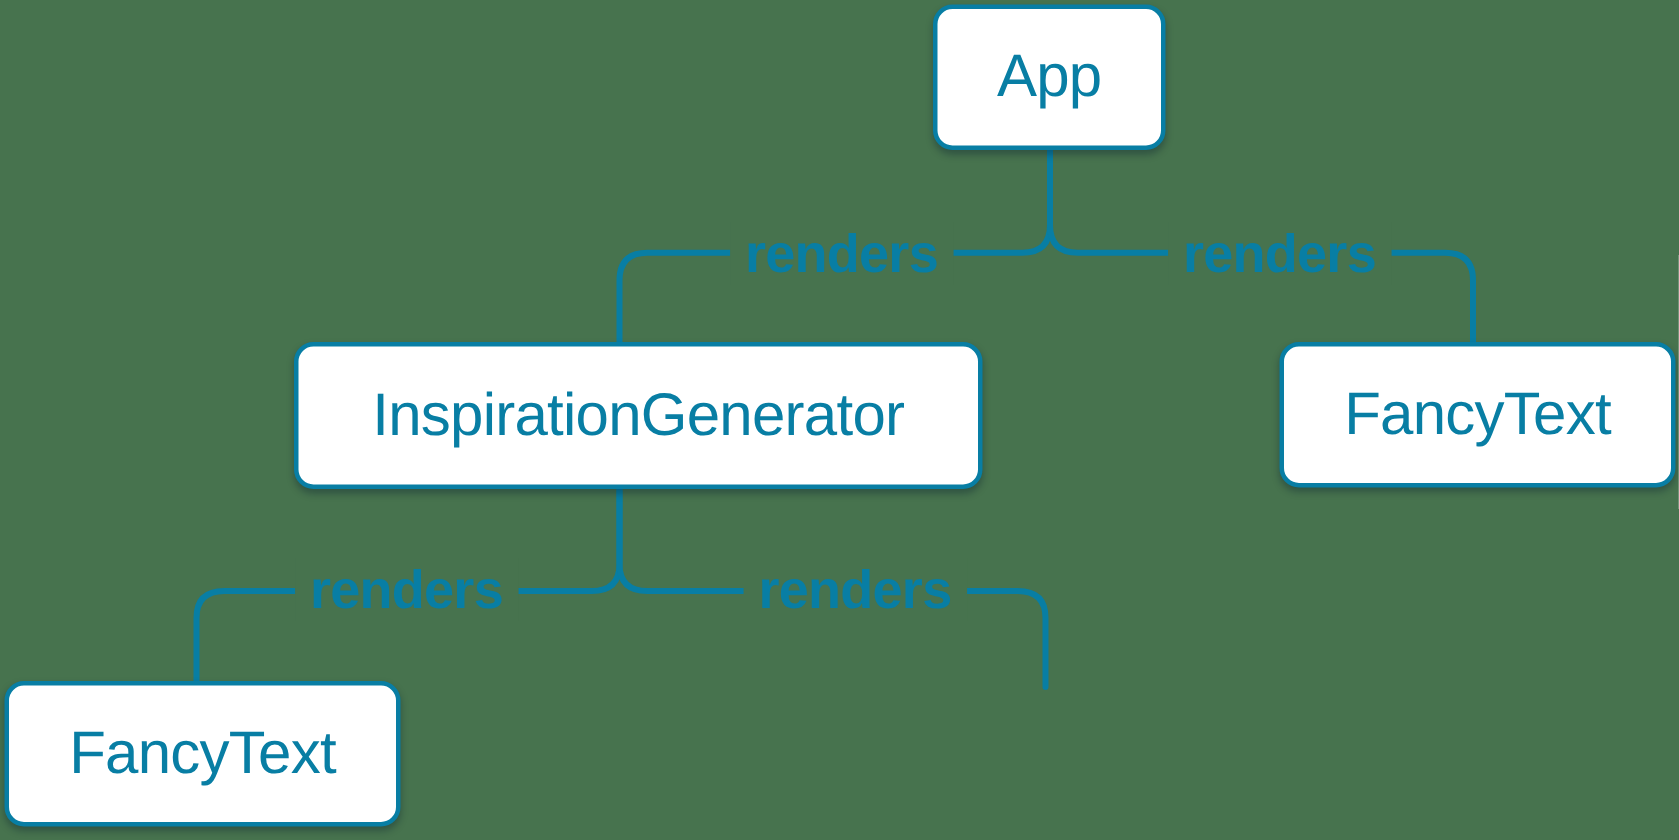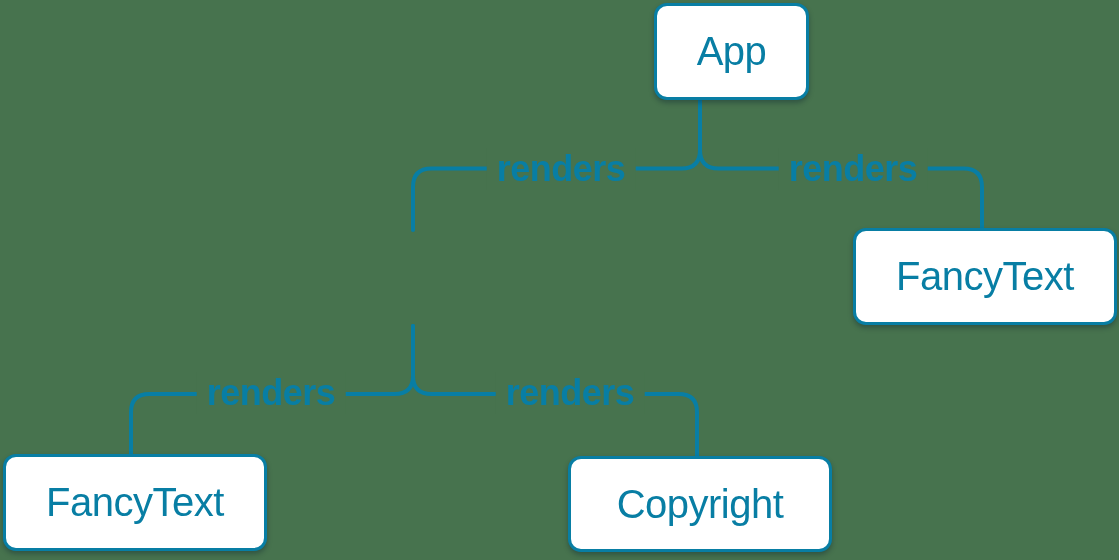--- a/index.html
+++ b/index.html
@@ -39,21 +39,21 @@
     color: var(--accent);
     display: flex;
     align-items: center;
     justify-content: center;
     font-size: 40px;
     font-weight: 500;
     letter-spacing: -0.5px;
     box-shadow: 0 3px 5px rgba(10, 30, 45, 0.35);
     white-space: nowrap;
   }
-  .node-app       { left: 654px; top:   3px; width: 155px; height: 97px; }
+  .node-app       { left: 622px; top:   3px; width: 155px; height: 97px; }
   .node-ig        { left: 196px; top: 228px; width: 459px; height: 98px; }
   .node-ft-top    { left: 853px; top: 228px; width: 264px; height: 97px; }
   .node-ft-bottom { left:   3px; top: 454px; width: 264px; height: 97px; }
   .node-copyright { left: 568px; top: 456px; width: 264px; height: 96px; }
 
   .edge-label {
     position: absolute;
     transform: translate(-50%, -50%);
     background: var(--bg);
     color: var(--accent);
@@ -77,31 +77,31 @@
     <path d="M 700 101 V 150 Q 700 168.5 681.5 168.5 H 431.5 Q 413 168.5 413 187 V 230"></path>
     <path d="M 700 101 V 150 Q 700 168.5 718.5 168.5 H 963.5 Q 982 168.5 982 187 V 230"></path>
     <path d="M 413 326 V 376 Q 413 394 394.5 394 H 149.5 Q 131 394 131 412 V 456"></path>
     <path d="M 413 326 V 376 Q 413 394 431.5 394 H 678.5 Q 697 394 697 412 V 458"></path>
   </svg>
 
   <div class="node node-app">
     <span>App</span>
   </div>
 
+  <div class="node node-ig">
+    <span>InspirationGenerator</span>
+  </div>
 
   <div class="node node-ft-top">
     <span>FancyText</span>
   </div>
 
   <div class="node node-ft-bottom">
     <span>FancyText</span>
   </div>
 
-  <div class="node node-copyright">
-    <span>Copyright</span>
-  </div>
 
   <div class="edge-label edge-label-1">renders</div>
   <div class="edge-label edge-label-2">renders</div>
   <div class="edge-label edge-label-3">renders</div>
   <div class="edge-label edge-label-4">renders</div>
 
 </div>
 
 </body></html>

